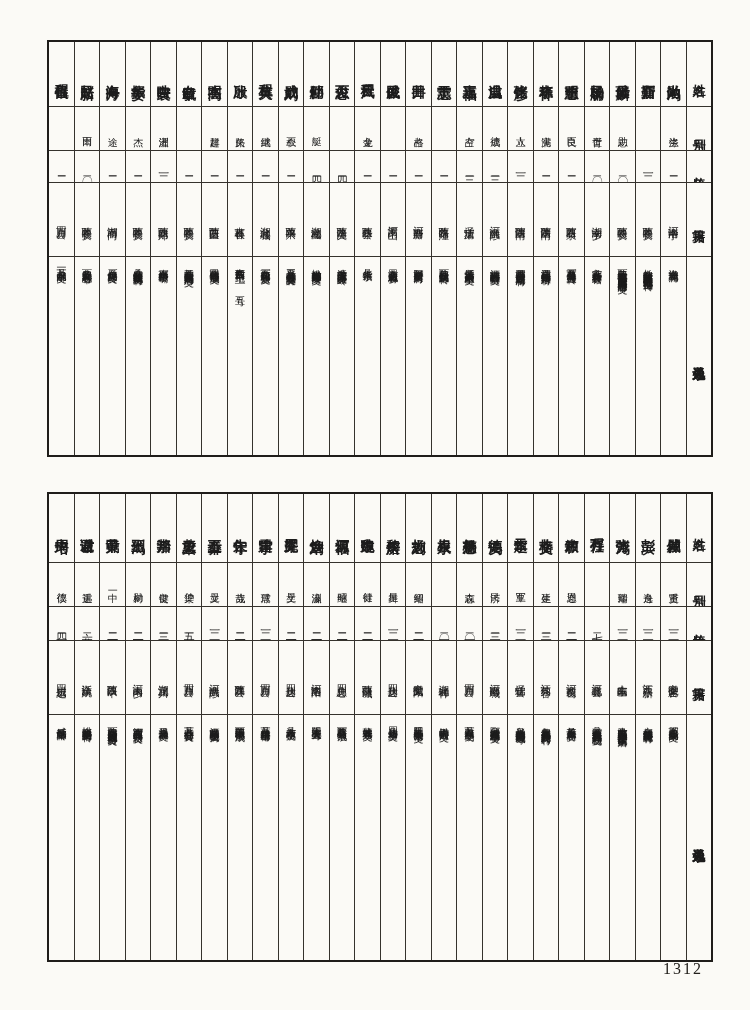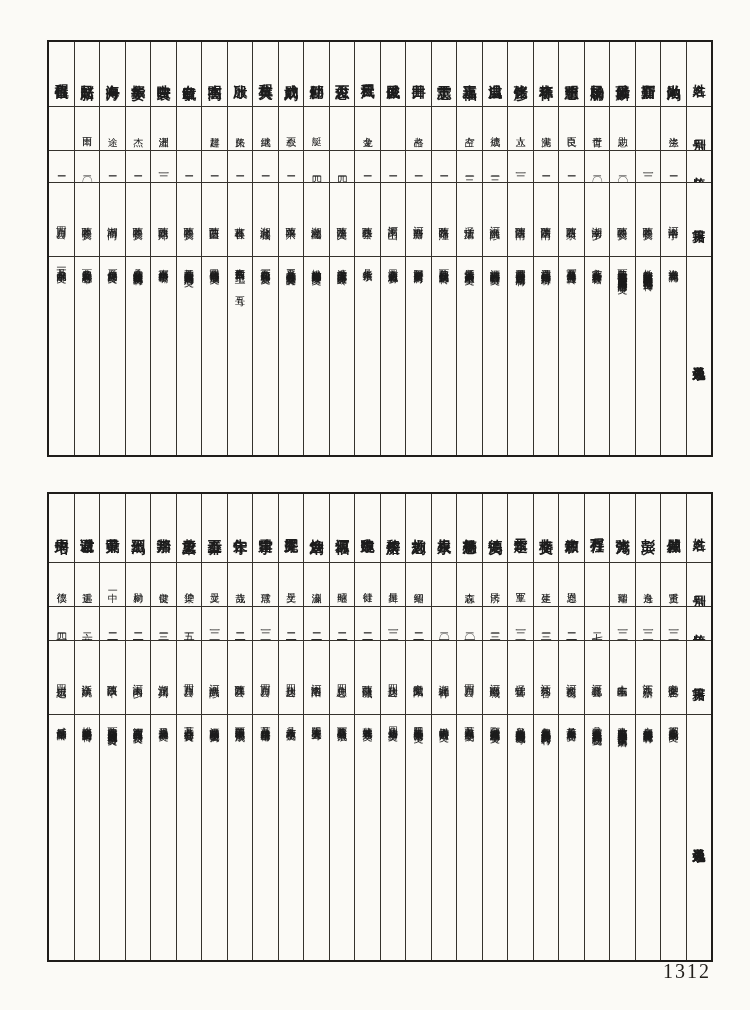--- a/index.html
+++ b/index.html
@@ -81,21 +81,21 @@
   
   .header-col .cell{font-weight:700;letter-spacing:0;}
   .header-col .c-name{font-size:13px;justify-content:space-evenly;padding:8px 0;}
   .header-col .c-alias{font-size:13px;justify-content:space-evenly;padding:4px 0;}
   .header-col .c-age{font-size:12.5px;justify-content:space-evenly;padding:2px 0;}
   .header-col .c-origin{font-size:13px;justify-content:space-evenly;padding:12px 0;}
   .header-col .c-addr{font-size:13px;justify-content:space-evenly;padding:26px 0;align-items:center;}
   .page-number{
     position:absolute;
     top:960px;left:663px;
-    font-size:20px;
+    font-size:16px;
     letter-spacing:2px;
     color:#23201c;
   }
 </style>
 </head>
 <body>
 
 <div class="page">
 
   <div class="dir-table t-top" id="table-0">

